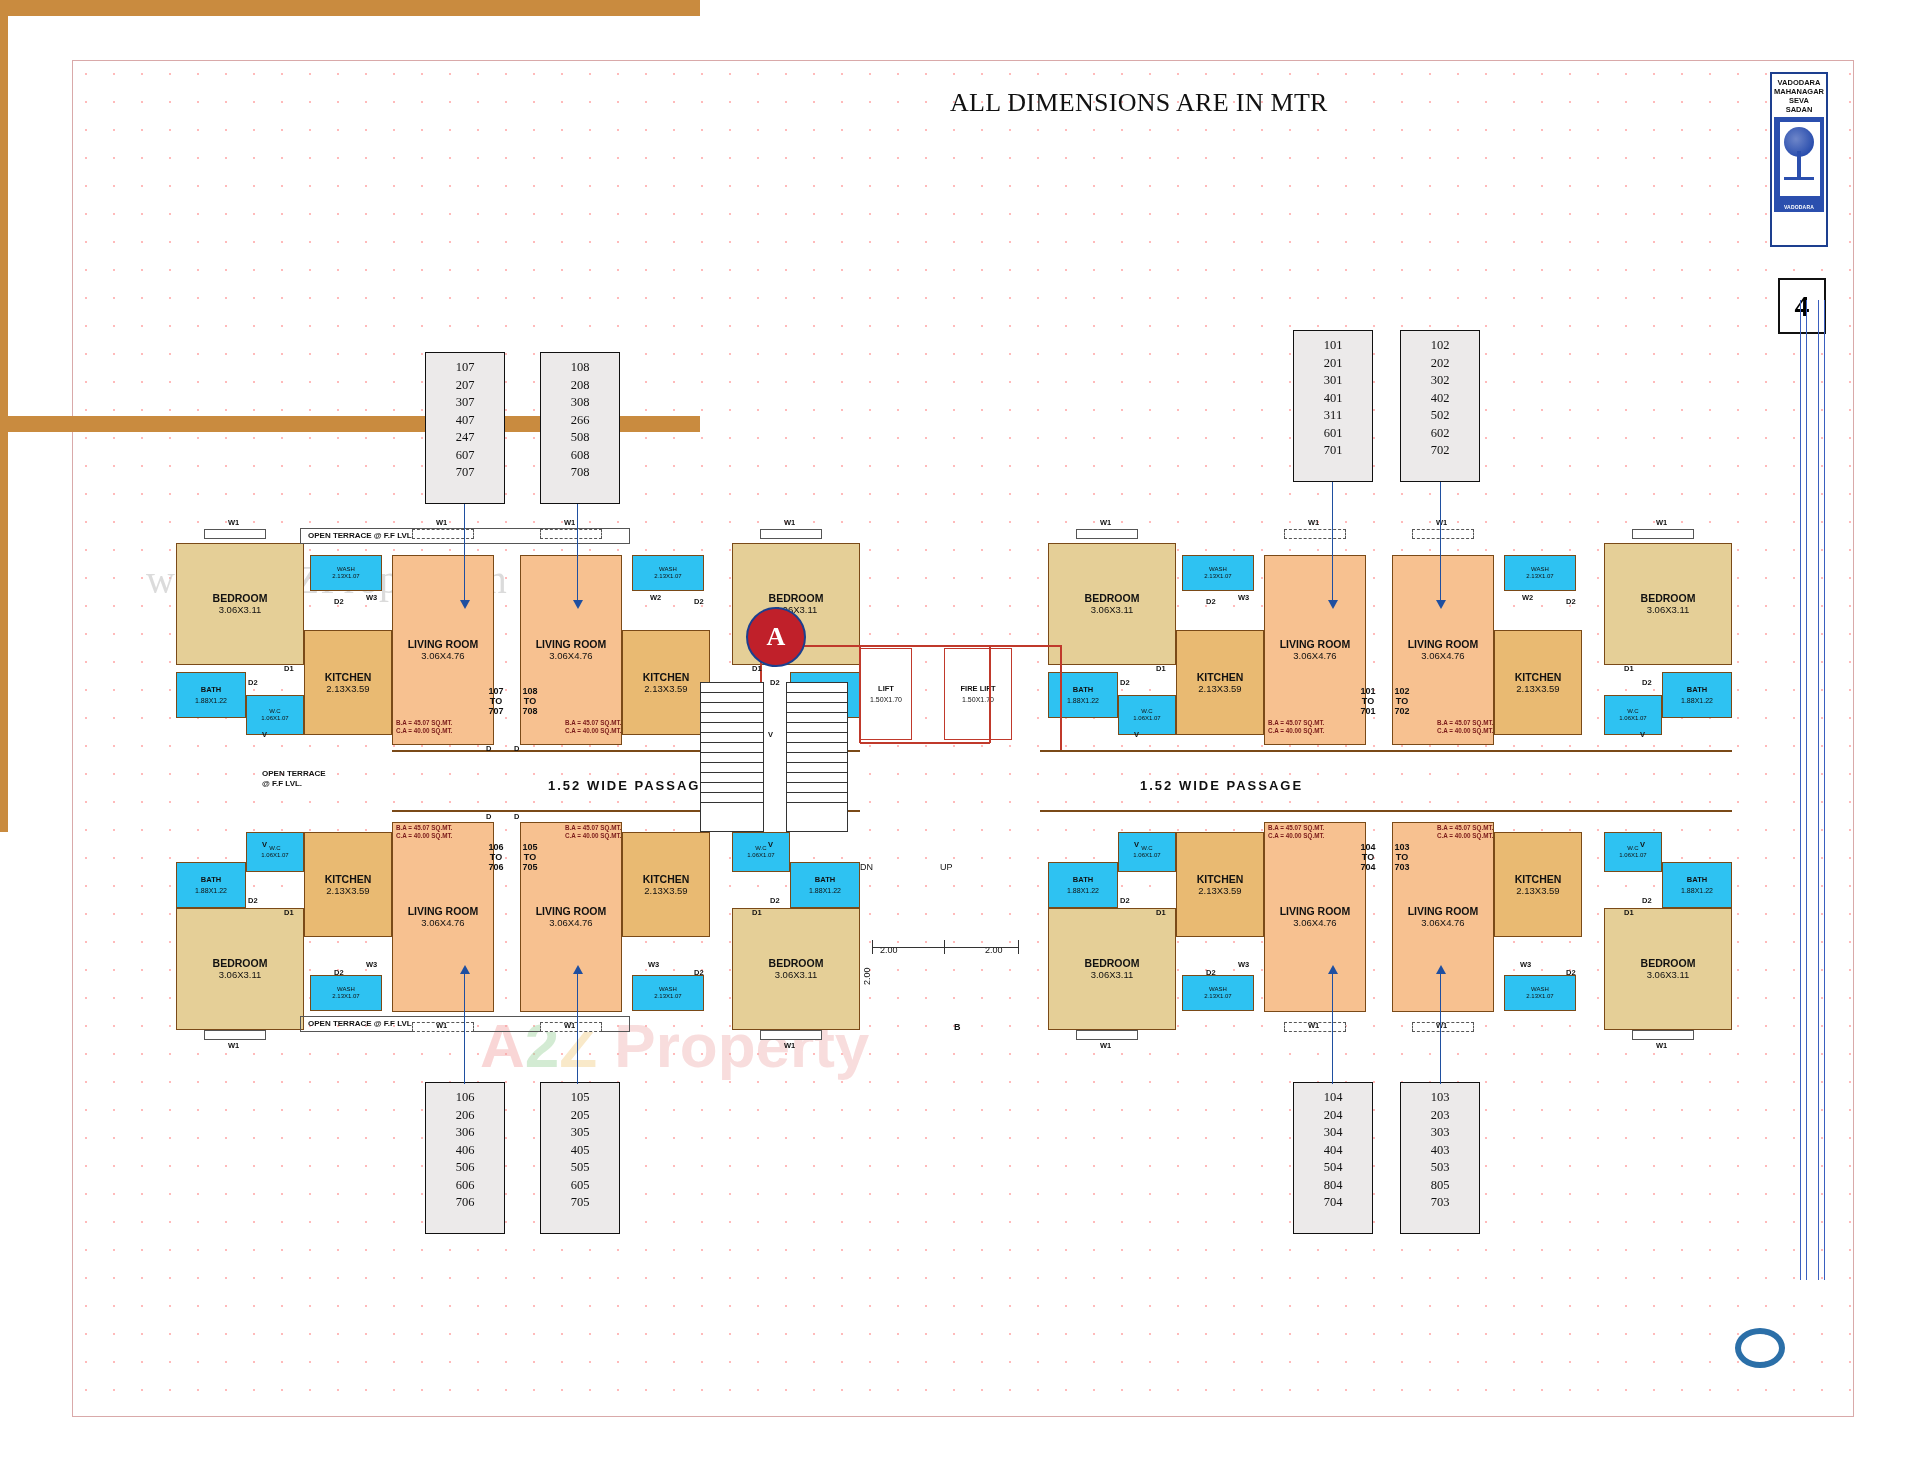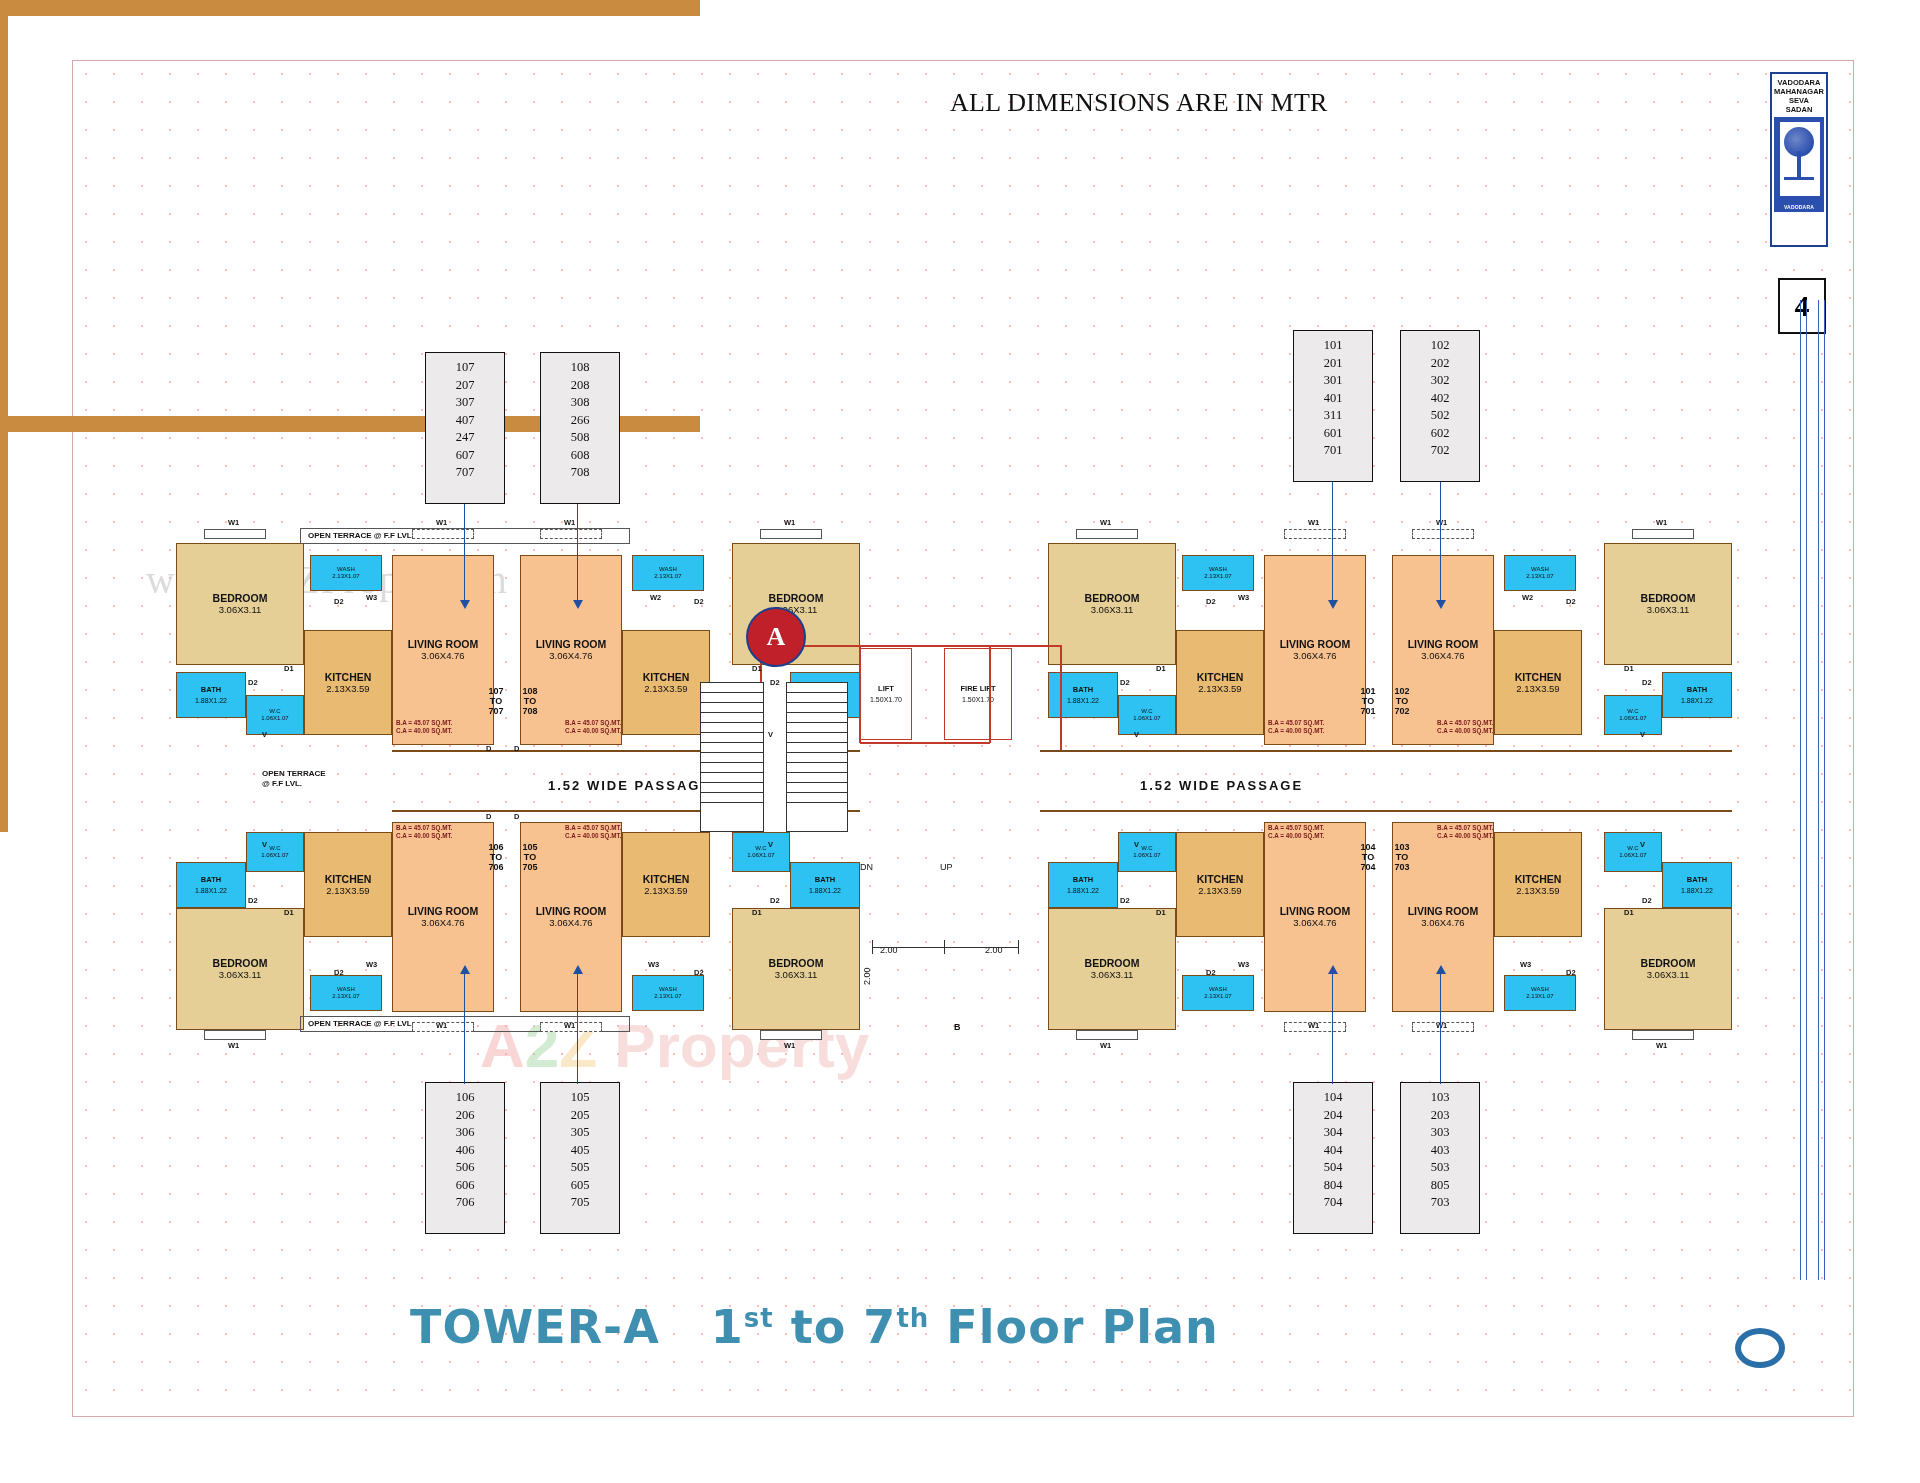--- a/index.html
+++ b/index.html
@@ -709,17 +709,14 @@
       <div>403</div>
       <div>503</div>
       <div>805</div>
       <div>703</div>
     </div>
     <div class="leader" style="left:1440px;top:974px;height:110px;"></div>
     <div class="arrow up" style="left:1436px;top:965px;"></div>
 
   </div>
 
-  <div id="towertitle">
-    <span>TOWER-A</span>&nbsp;&nbsp;&nbsp;<span>1</span><span class="sup">st</span><span> to 7</span><span class="sup">th</span><span> Floor Plan</span>
-  </div>
   <div id="bottomdot"></div>
 </div>
 
 </body></html>

